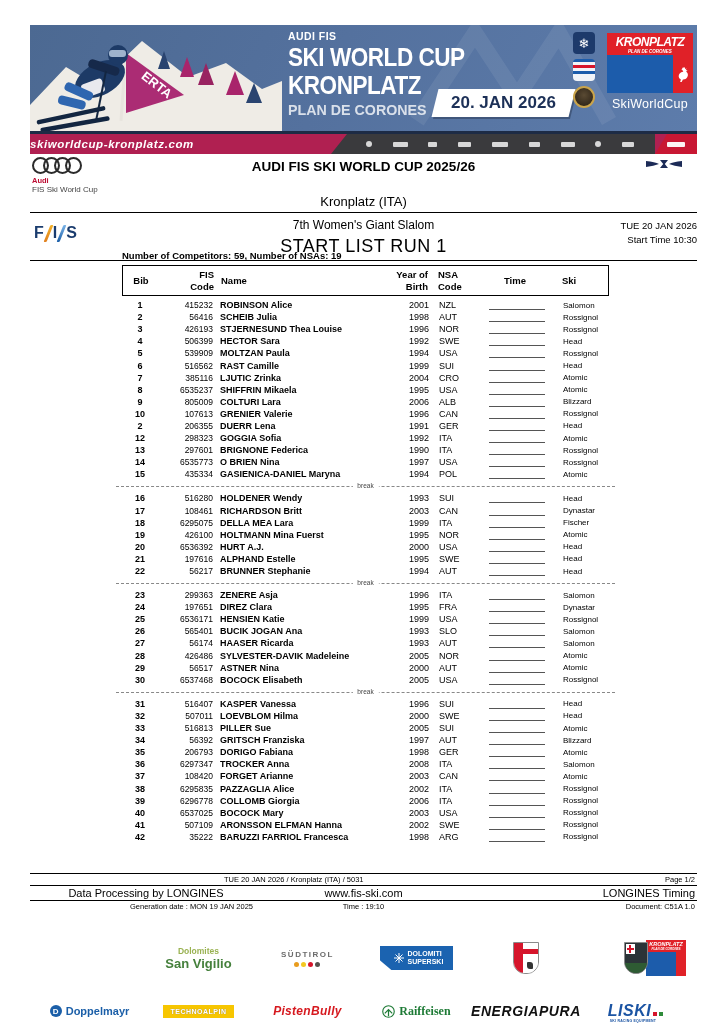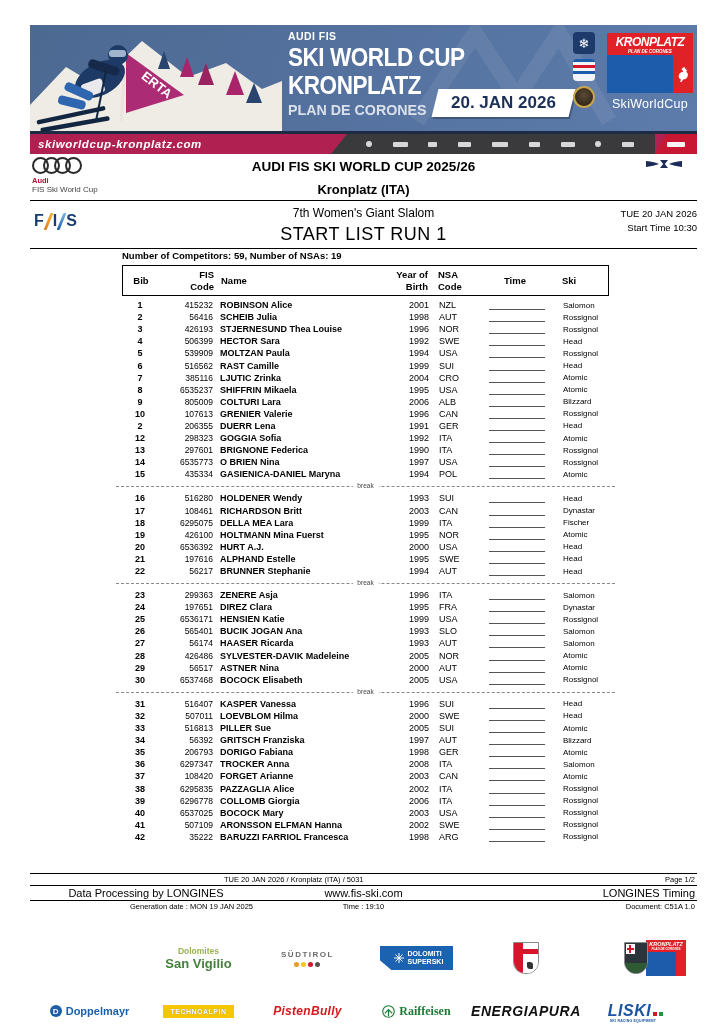--- a/index.html
+++ b/index.html
@@ -28,42 +28,42 @@
   .kp-band{background:#e02128;text-align:center;padding:2px 2px 1px;}
   .kp-name{display:block;font-style:italic;font-weight:800;font-size:12px;color:#fff;letter-spacing:-.5px;}
   .kp-sub{display:block;font-style:italic;font-weight:bold;font-size:4.5px;color:#fff;}
   .kp-body{display:flex;height:38px;}
   .kp-blue{flex:1;background:#1c5cab;}
   .kp-red{width:20px;background:#e02128;display:flex;align-items:center;justify-content:center;}
   .kp-tag{color:#fff;font-size:12.5px;margin-top:4px;text-align:center;letter-spacing:.3px;}
 
   
   .redbar{position:absolute;left:30px;top:134px;width:667px;height:20px;background:#b02051;display:flex;align-items:center;}
-  .site{color:#fff;font-weight:bold;font-style:italic;font-size:11.5px;letter-spacing:.6px;padding-left:8px;flex:1;}
+  .site{color:#fff;font-weight:bold;font-style:italic;font-size:11.5px;letter-spacing:.6px;flex:1;}
   .strip{height:100%;width:310px;background:#3a3a3d;clip-path:polygon(16px 0,100% 0,100% 100%,0 100%);
          display:flex;align-items:center;justify-content:space-evenly;padding-left:14px;}
   .mk{background:#fff;opacity:.8;border-radius:1px;height:5px;}
   .mk.c{width:6px;height:6px;border-radius:50%;}
   .cap{height:100%;width:42px;background:#c81733;clip-path:polygon(12px 0,100% 0,100% 100%,0 100%);
        display:flex;align-items:center;justify-content:center;}
   .cap .mk{opacity:.95;}
 
   
   .dochead{position:absolute;left:30px;top:155px;width:667px;}
   .h-row{display:flex;align-items:flex-start;}
   .h-left{width:150px;}
   .h-center{flex:1;text-align:center;}
   .h-right{width:150px;text-align:right;}
   .rule{border-top:1.3px solid #000;margin:3px 0;}
   .audi-rings{display:flex;margin:2px 0 2px 2px;}
   .ring{width:13px;height:13px;border:2px solid #2b2b2b;border-radius:50%;margin-right:-6px;}
   .audi-word{color:#bb0a30;font-weight:bold;font-size:7.5px;margin:2px 0 0 2px;}
   .audi-sub{color:#444;font-size:8px;margin-left:2px;}
   .t-title{font-size:13.5px;font-weight:bold;margin-top:4px;}
-  .t-loc{font-size:13px;font-weight:bold;margin-top:8px;}
+  .t-loc{font-size:13px;font-weight:normal;margin-top:20px;}
   .longines{font-family:"Liberation Serif",serif;font-weight:bold;font-size:19px;color:#1c2b57;letter-spacing:1px;margin-top:2px;}
   .l-glyph{margin:0 14px 0 0;}
   .fis-logo{display:flex;align-items:center;gap:3px;font-weight:bold;font-size:16px;color:#1a3c6e;margin:8px 0 0 4px;}
   .sl{width:3px;height:17px;transform:skewX(-22deg);border-radius:1px;}
   .sl.y{background:linear-gradient(#f3b229,#e07f1f);}
   .sl.b{background:linear-gradient(#7db5e8,#1a5ea8);}
   .t-event{font-size:12px;margin-top:2px;}
   .t-doc{font-size:18px;letter-spacing:.5px;margin-top:4px;}
   .t-date{font-size:9.5px;margin-top:4px;}
   .t-time{font-size:9.5px;margin-top:3px;}

